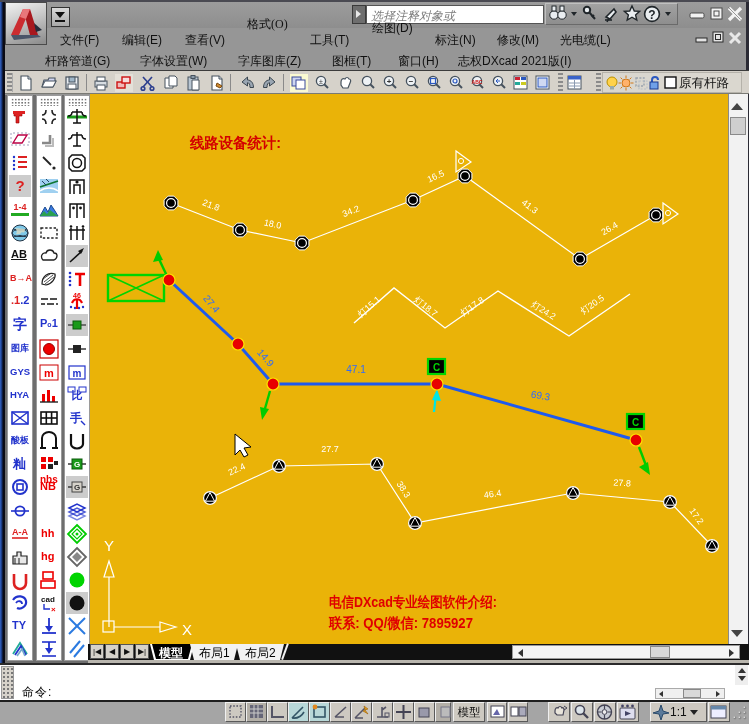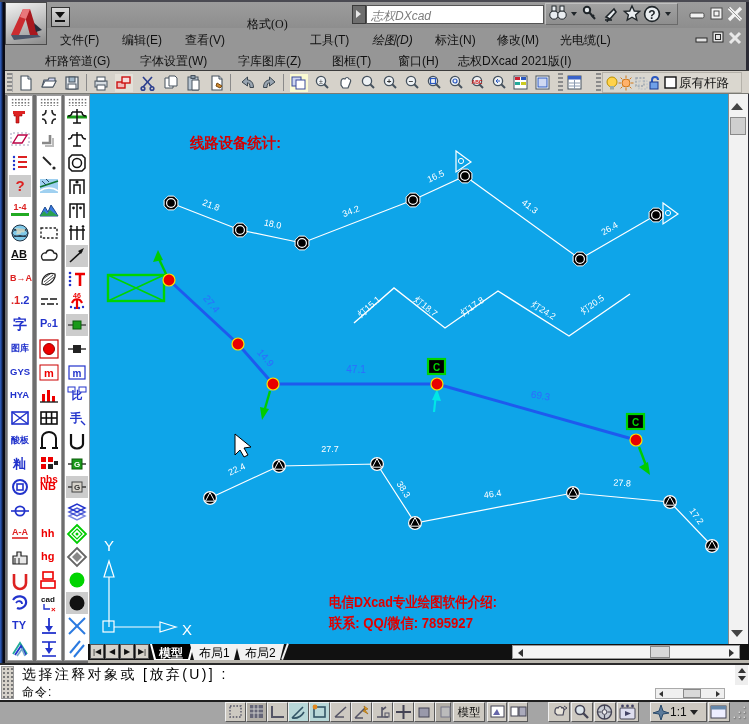--- a/index.html
+++ b/index.html
@@ -23,21 +23,21 @@
 <polygon points="5,32 32,32 35,34 8,37" fill="#4a5468"></polygon>
 <polygon points="28,20 36,27 30,29" fill="#262c3a"></polygon>
 </svg>
 </div>
 <div class="abs" style="left:51px;top:7px;width:19px;height:20px;background:linear-gradient(#d9d9d9,#a8a8a8);border:1px solid #333;"></div>
 <div class="abs" style="left:55px;top:12px;width:0;height:0;border-left:5px solid transparent;border-right:5px solid transparent;border-top:6px solid #111;"></div>
 <div class="abs" style="left:55px;top:20px;width:10px;height:2px;background:#111;"></div>
 <div class="abs" style="left:352px;top:5px;width:14px;height:19px;background:#6e6e6e;border:1px solid #3a3a3a;"></div>
 <div class="abs" style="left:356px;top:10px;width:0;height:0;border-top:4px solid transparent;border-bottom:4px solid transparent;border-left:5px solid #e8e8e8;"></div>
 <div class="abs" style="left:366px;top:5px;width:178px;height:19px;background:#fff;border:1px solid #555;"></div>
-<div class="abs" style="left:371px;top:8px;font-size:12px;font-style:italic;color:#7d7d7d;">志权DXcad</div>
+<div class="abs" style="left:371px;top:8px;font-size:12px;font-style:italic;color:#7d7d7d;">选择注释对象或</div>
 <div class="abs" style="left:545px;top:3px;width:133px;height:22px;background:linear-gradient(#a2a2a2,#8e8e8e);border:1px solid #6a6a6a;border-top-color:#c0c0c0;border-left-color:#c0c0c0;"></div>
 <svg class="abs" style="left:546px;top:3px;" width="131" height="21" viewBox="0 0 131 21">
 <g stroke="#20262a" fill="#e9edf0">
 <circle cx="8" cy="12" r="4.2"></circle>
         <circle cx="16" cy="12" r="4.2"></circle>
 <rect x="6" y="3" width="4" height="5"></rect>
         <rect x="14" y="3" width="4" height="5"></rect>
 </g>
 <polygon points="25,9 31,9 28,13" fill="#20262a"></polygon>
 <g stroke="#20262a" stroke-width="2" fill="none">
@@ -65,21 +65,21 @@
       </g>
 <g stroke="#3a3a3a" stroke-width="1">
         <line x1="40" y1="3" x2="52" y2="15" transform="translate(0.5,0.5)" opacity="0.5"></line>
       </g>
 </svg>
 <div class="abs mi" style="left:60px;top:32px;">文件(F)</div>
 <div class="abs mi" style="left:122px;top:32px;">编辑(E)</div>
 <div class="abs mi" style="left:185px;top:32px;">查看(V)</div>
 <div class="abs mi" style="left:247px;top:16px;font-family:Liberation Serif, serif;">格式(O)</div>
 <div class="abs mi" style="left:310px;top:32px;">工具(T)</div>
-<div class="abs mi" style="left:372px;top:32px;font-style:italic;">绘图(D)</div>
+<div class="abs mi" style="left:372px;top:20px;">绘图(D)</div>
 <div class="abs mi" style="left:435px;top:32px;">标注(N)</div>
 <div class="abs mi" style="left:497px;top:32px;">修改(M)</div>
 <div class="abs mi" style="left:560px;top:32px;">光电缆(L)</div>
 <div class="abs mi" style="left:45px;top:53px;">杆路管道(G)</div>
 <div class="abs mi" style="left:140px;top:53px;">字体设置(W)</div>
 <div class="abs mi" style="left:238px;top:53px;">字库图库(Z)</div>
 <div class="abs mi" style="left:332px;top:53px;">图框(T)</div>
 <div class="abs mi" style="left:398px;top:53px;">窗口(H)</div>
 <div class="abs mi" style="left:458px;top:53px;">志权DXcad 2021版(I)</div>
 <svg class="abs" style="left:694px;top:30px;" width="52" height="16" viewBox="0 0 52 16">
@@ -589,21 +589,21 @@
           <line x1="3" y1="3" x2="19" y2="19"></line>
           <line x1="19" y1="3" x2="3" y2="19"></line>
         </g>
       </svg></div>
 <div style="position:absolute;left:66px;top:638px;width:22px;height:22px;font-family:'Liberation Sans',sans-serif;"><svg width="22" height="22" viewBox="0 0 22 22">
         <g stroke="#2a7ae0" stroke-width="2">
           <line x1="14" y1="3" x2="4" y2="15"></line>
           <line x1="18" y1="7" x2="8" y2="19"></line>
         </g>
       </svg></div>
-<div class="abs" style="left:90px;top:94px;width:638px;height:550px;background:#0ea5e9;">
+<div class="abs" style="left:90px;top:94px;width:638px;height:550px;background:#eab308;">
       <svg width="638" height="550" viewBox="0 0 638 550" style="position:absolute;left:0;top:0;">
 <text x="100" y="54" font-size="15" font-weight="bold" fill="#d40000" textLength="91" lengthAdjust="spacingAndGlyphs">线路设备统计:</text>
 <text x="239" y="513" font-size="14.5" font-weight="bold" fill="#e00000" textLength="168" lengthAdjust="spacingAndGlyphs">电信DXcad专业绘图软件介绍:</text>
 <text x="239" y="534" font-size="14.5" font-weight="bold" fill="#e00000" textLength="144" lengthAdjust="spacingAndGlyphs">联系: QQ/微信: 7895927</text>
 <polyline points="81,109 150,136 212,149 323,106 375,82 490,165 566,121" fill="none" stroke="#fff" stroke-width="1.2"></polyline>
 <polygon points="87.9,111.9 83.9,115.9 78.1,115.9 74.1,111.9 74.1,106.1 78.1,102.1 83.9,102.1 87.9,106.1" fill="#000" stroke="#fff" stroke-width="1"></polygon>
 <circle cx="81" cy="109" r="4.4" fill="#000" stroke="#fff" stroke-width="1.2"></circle>
 <polygon points="156.9,138.9 152.9,142.9 147.1,142.9 143.1,138.9 143.1,133.1 147.1,129.1 152.9,129.1 156.9,133.1" fill="#000" stroke="#fff" stroke-width="1"></polygon>
 <circle cx="150" cy="136" r="4.4" fill="#000" stroke="#fff" stroke-width="1.2"></circle>
 <polygon points="218.9,151.9 214.9,155.9 209.1,155.9 205.1,151.9 205.1,146.1 209.1,142.1 214.9,142.1 218.9,146.1" fill="#000" stroke="#fff" stroke-width="1"></polygon>
@@ -705,21 +705,20 @@
 <div class="abs" style="left:199px;top:645px;font-size:12px;color:#000;">布局1</div>
 <div class="abs" style="left:236px;top:644px;width:48px;height:16px;background:#f2f2f2;clip-path:polygon(0 0, 100% 0, calc(100% - 4px) 100%, 4px 100%);"></div>
 <div class="abs" style="left:245px;top:645px;font-size:12px;color:#000;">布局2</div>
 <div class="abs" style="left:284px;top:643px;width:1.6px;height:17px;background:#f2f2f2;transform:rotate(20deg);"></div>
 <div class="abs" style="left:512px;top:645px;width:228px;height:14px;background:#f4f4f4;border:1px solid #999;"></div>
 <div class="abs" style="left:518px;top:649px;width:0;height:0;border-top:4px solid transparent;border-bottom:4px solid transparent;border-right:5px solid #333;"></div>
 <div class="abs" style="left:729px;top:649px;width:0;height:0;border-top:4px solid transparent;border-bottom:4px solid transparent;border-left:5px solid #333;"></div>
 <div class="abs" style="left:650px;top:646px;width:20px;height:12px;background:#d9d9d9;border:1px solid #888;"></div>
 <div class="abs" style="left:0;top:663px;width:749px;height:37px;background:#fff;border-top:2px solid #2a2a2a;"></div>
 <div class="abs" style="left:1px;top:666px;width:13px;height:33px;background:#d6d2ca;border:1px solid #999;background-image:radial-gradient(#777 1px,transparent 1px);background-size:4px 4px;"></div>
-<div class="abs" style="left:22px;top:666px;font-size:14px;letter-spacing:2.4px;color:#000;">选择注释对象或 [放弃(U)] :</div>
 <div class="abs" style="left:22px;top:684px;font-size:12px;letter-spacing:1px;color:#000;">命令:</div>
 <div class="abs" style="left:735px;top:665px;width:13px;height:20px;background:#eee;"></div>
 <div class="abs" style="left:738px;top:668px;width:0;height:0;border-left:4px solid transparent;border-right:4px solid transparent;border-bottom:5px solid #333;"></div>
 <div class="abs" style="left:738px;top:676px;width:0;height:0;border-left:4px solid transparent;border-right:4px solid transparent;border-top:5px solid #333;"></div>
 <div class="abs" style="left:655px;top:688px;width:70px;height:11px;background:#f0f0f0;border:1px solid #aaa;"></div>
 <div class="abs" style="left:659px;top:691px;width:0;height:0;border-top:3px solid transparent;border-bottom:3px solid transparent;border-right:4px solid #333;"></div>
 <div class="abs" style="left:716px;top:691px;width:0;height:0;border-top:3px solid transparent;border-bottom:3px solid transparent;border-left:4px solid #333;"></div>
 <div class="abs" style="left:683px;top:689px;width:18px;height:9px;background:#d9d9d9;border:1px solid #888;"></div>
 <div class="abs" style="left:0;top:700px;width:749px;height:24px;background:#a5a5a5;border-top:2px solid #1e1e1e;"></div>
 <div style="position:absolute;left:225px;top:702px;width:21px;height:20px;background:#cdc9c1;border:1px solid;border-color:#efefef #5a5a5a #5a5a5a #efefef;"></div>

